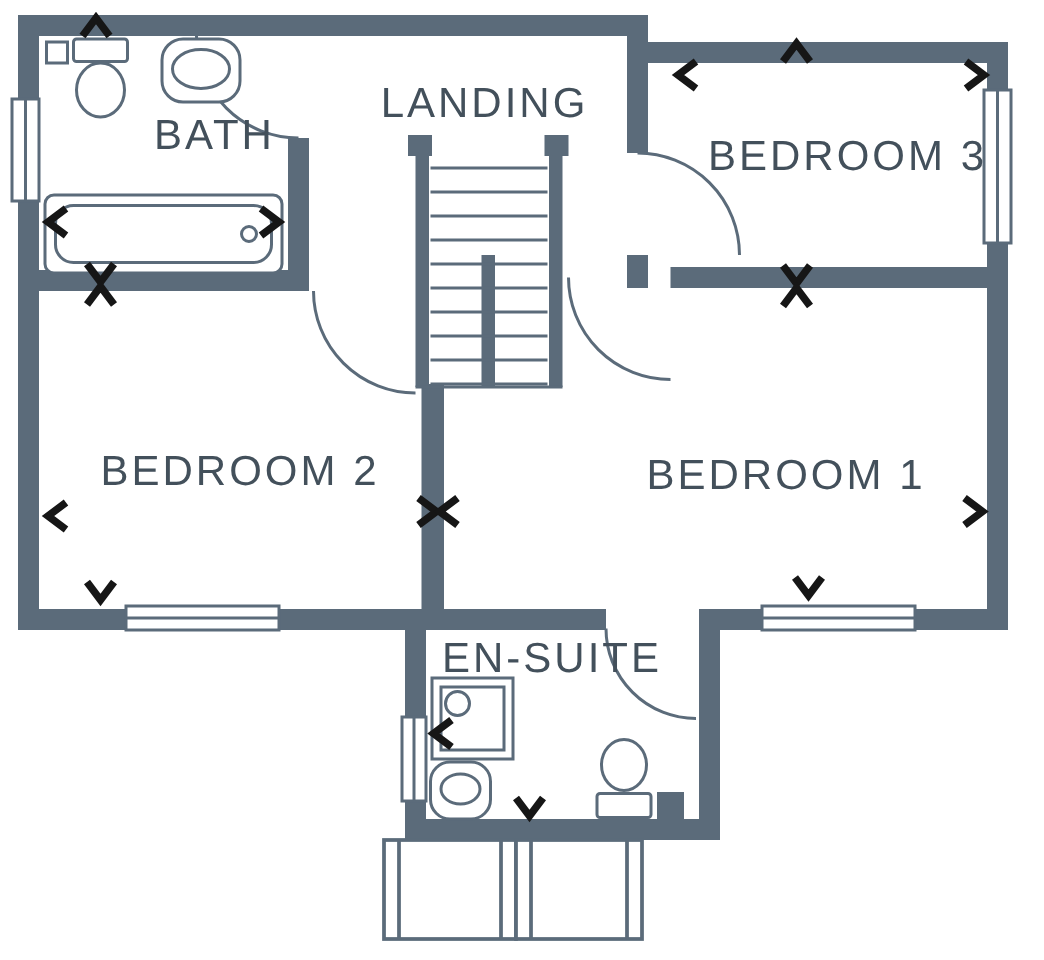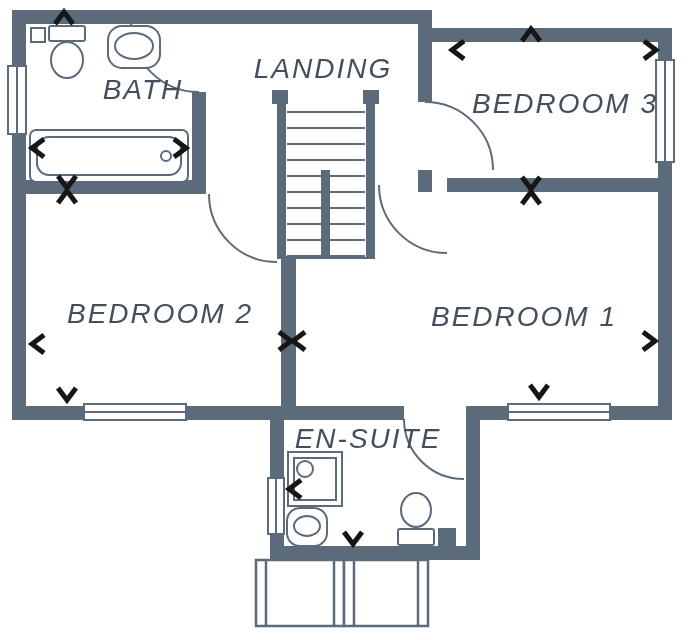--- a/index.html
+++ b/index.html
@@ -6,21 +6,20 @@
     margin: 0;
     padding: 0;
     background: #ffffff;
   }
   .stage {
     width: 696px;
     height: 640px;
     position: relative;
     background: #ffffff;
     overflow: hidden;
-    font-style: italic;
   }
   svg { display: block; }
   svg text {
     font-family: "Liberation Sans", sans-serif;
     font-size: 28px;
     letter-spacing: 2px;
   }
 </style>
 </head>
 <body>

